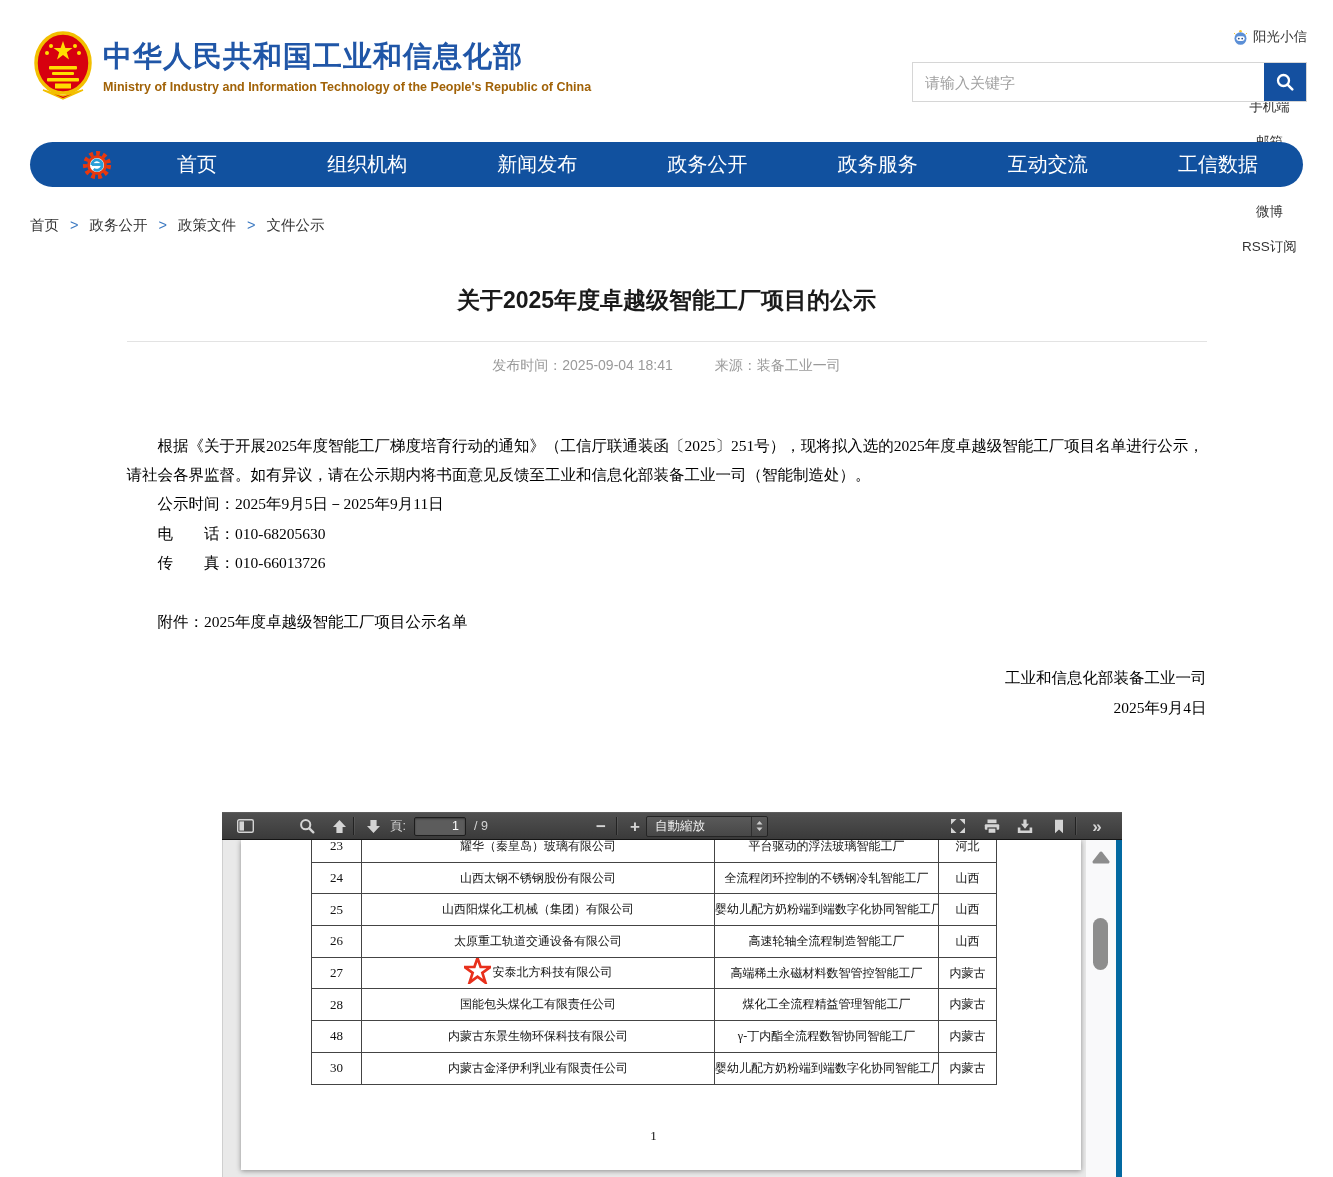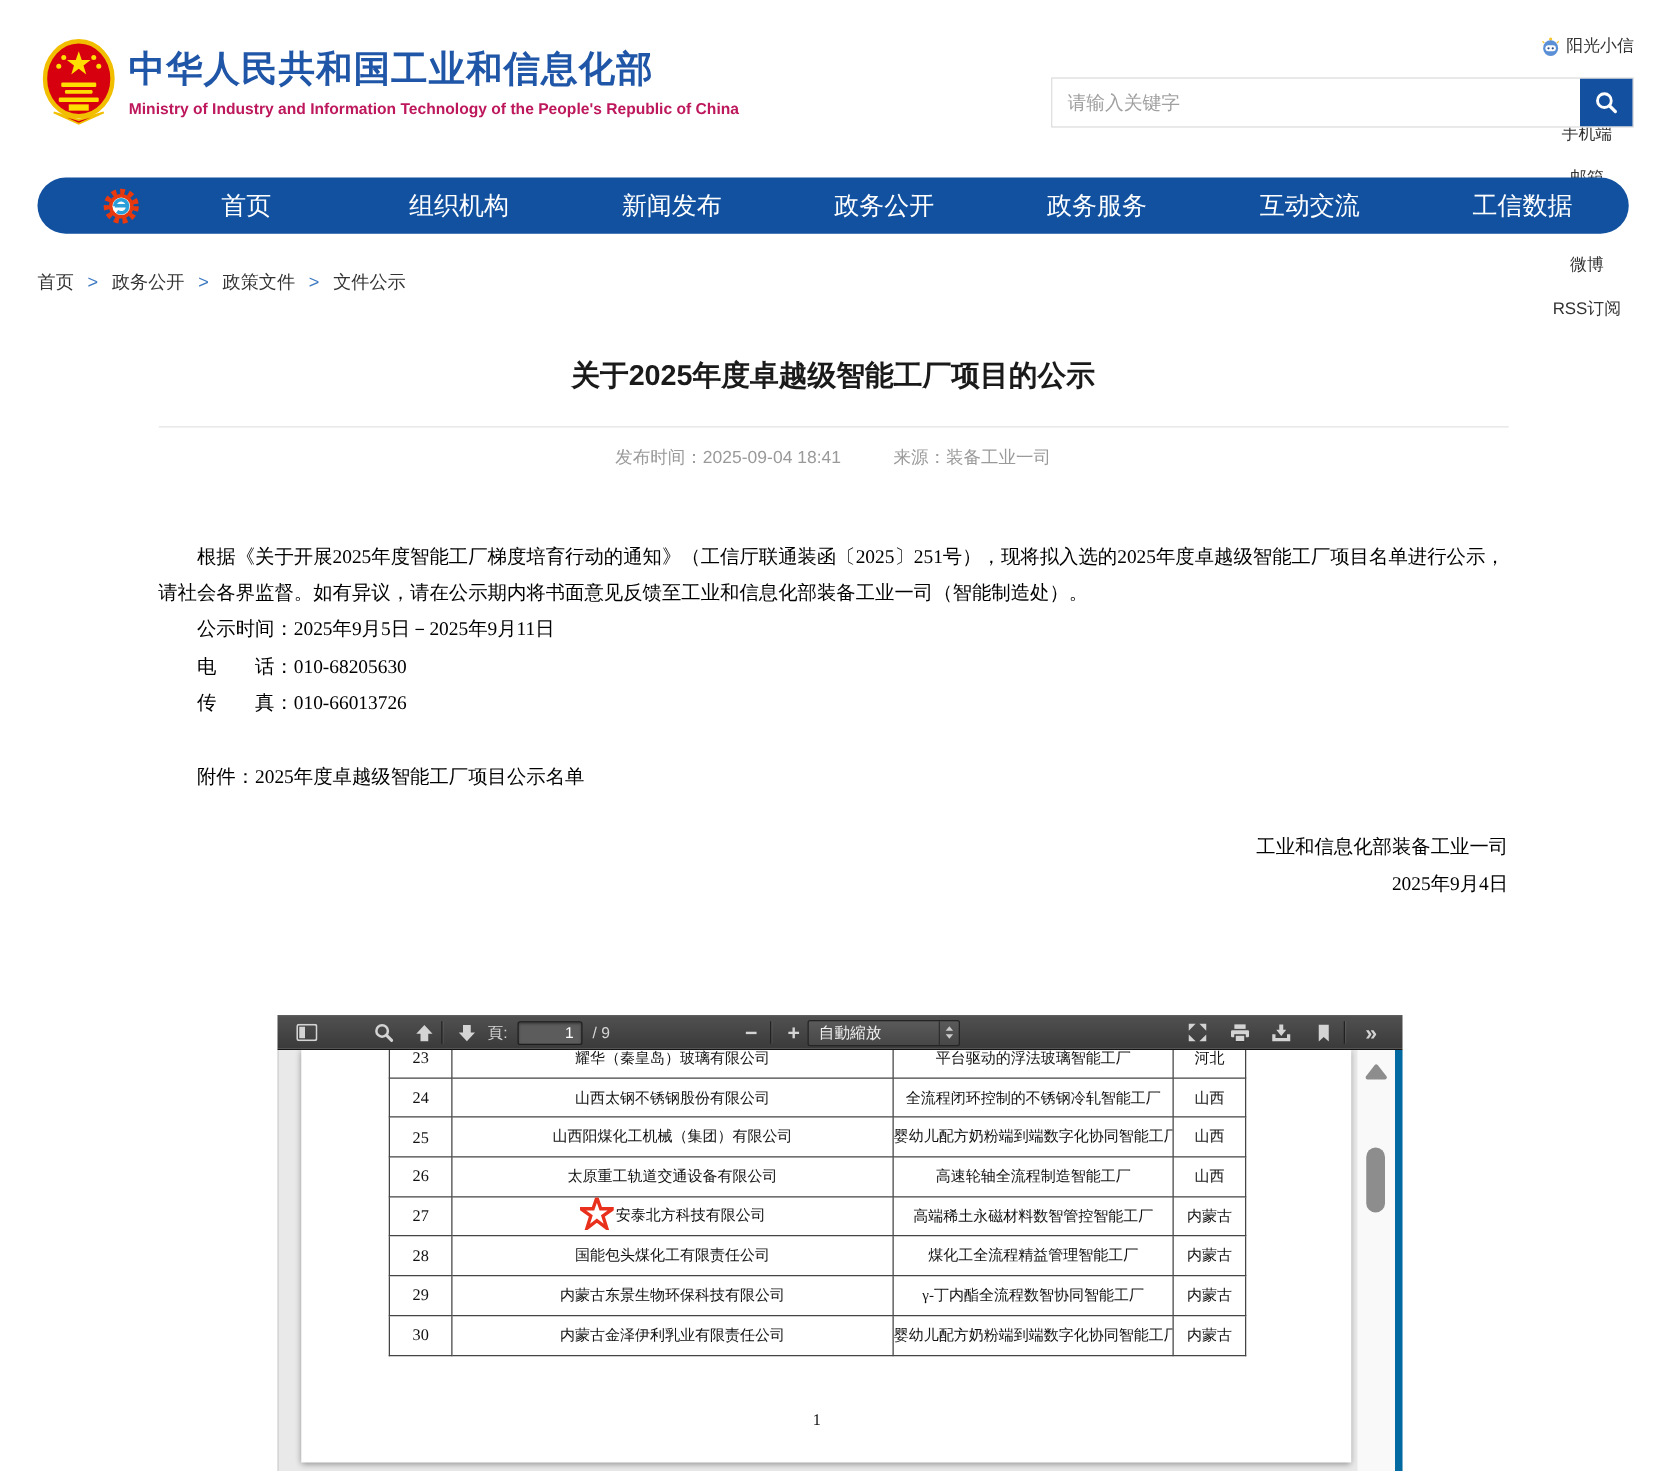--- a/index.html
+++ b/index.html
@@ -5,26 +5,26 @@
   * { margin:0; padding:0; box-sizing:border-box; }
   html,body { width:1333px; height:1177px; background:#fff; font-family:"Liberation Sans",sans-serif; overflow:hidden; }
   body { position:relative; }
 
   
   .header { position:relative; height:134px; }
   .logo-block { position:absolute; left:33px; top:30px; display:flex; align-items:center; cursor:pointer; }
   .emblem { width:60px; height:70px; }
   .site-titles { margin-left:10px; }
   .site-title-zh { font-size:29px; font-weight:bold; color:#2056a7; letter-spacing:1px; line-height:40px; }
-  .site-title-en { font-size:12.5px; font-weight:bold; color:#be185d; margin-top:4px; }
+  .site-title-en { font-size:12.5px; font-weight:bold; color:#a16207; margin-top:4px; }
 
   .quick-links { position:absolute; right:26px; top:28px; display:flex; align-items:center; gap:17px; font-size:13.5px; color:#333;flex-direction:column; }
   .quick-links .ql-item { display:flex; align-items:center; gap:4px; cursor:pointer; white-space:nowrap; }
 
-  .search-bar { position:absolute; right:26px; top:62px; width:466px; height:40px; border:1px solid #d6d6d6; display:flex; background:#fff; }
+  .search-bar { position:absolute; right:26px; top:62px; width:395px; height:40px; border:1px solid #d6d6d6; display:flex; background:#fff; }
   .search-input { flex:1; border:none; outline:none; padding:0 12px; font-size:15px; color:#333; font-family:"Liberation Sans",sans-serif; }
   .search-input::placeholder { color:#a0a0a0; }
   .search-btn { width:42px; height:100%; background:#1450a0; border:none; cursor:pointer; display:flex; align-items:center; justify-content:center; }
 
   
   .nav { position:absolute; left:30px; top:142px; width:1273px; height:45px; background:#11519f; border-radius:23px; display:flex; align-items:center; }
   .nav-logo { margin-left:52px; width:30px; height:30px; flex:none; }
   .nav-items { flex:1; display:flex; }
   .nav-item { flex:1; text-align:center; color:#fff; font-size:20px; cursor:pointer; white-space:nowrap; }
 
@@ -306,21 +306,21 @@
   </tr>
 
   <tr>
     <td class="col-no">28</td>
     <td class="col-company"><span>国能包头煤化工有限责任公司</span></td>
     <td class="col-project">煤化工全流程精益管理智能工厂</td>
     <td class="col-province">内蒙古</td>
   </tr>
 
   <tr>
-    <td class="col-no">29</td>
+    <td class="col-no">48</td>
     <td class="col-company"><span>内蒙古东景生物环保科技有限公司</span></td>
     <td class="col-project">γ-丁内酯全流程数智协同智能工厂</td>
     <td class="col-province">内蒙古</td>
   </tr>
 
   <tr>
     <td class="col-no">30</td>
     <td class="col-company"><span>内蒙古金泽伊利乳业有限责任公司</span></td>
     <td class="col-project">婴幼儿配方奶粉端到端数字化协同智能工厂</td>
     <td class="col-province">内蒙古</td>

